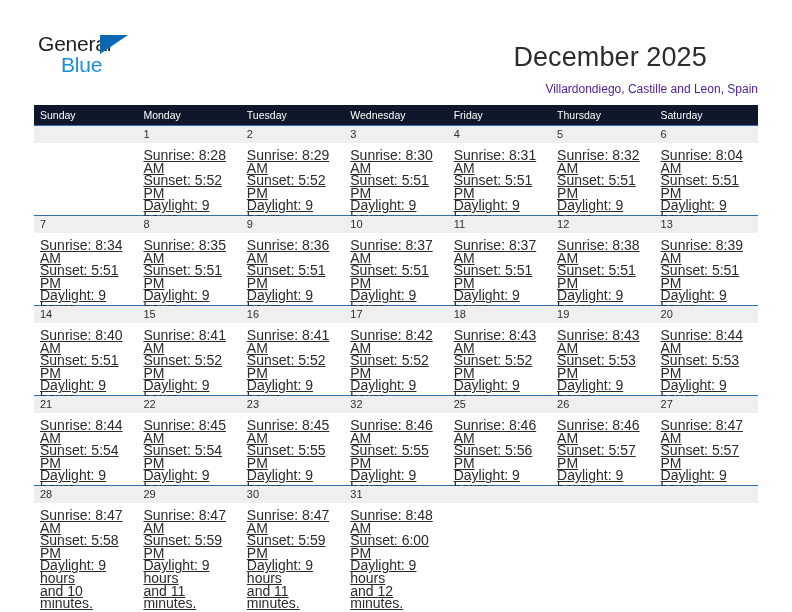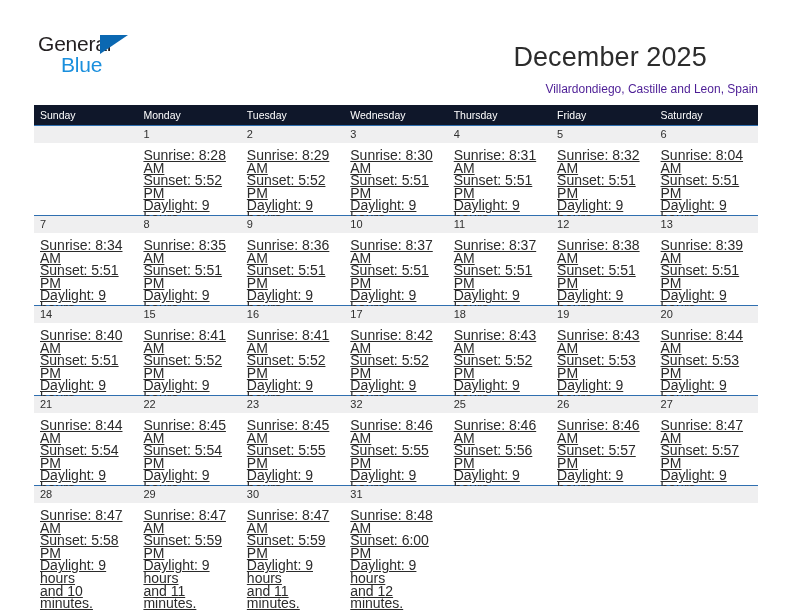--- a/index.html
+++ b/index.html
@@ -122,22 +122,22 @@
 
   </div>
 
   <div class="calendar">
 
     <div class="weekdays">
       <div class="weekday">Sunday</div>
       <div class="weekday">Monday</div>
       <div class="weekday">Tuesday</div>
       <div class="weekday">Wednesday</div>
+      <div class="weekday">Friday</div>
       <div class="weekday">Thursday</div>
-      <div class="weekday">Friday</div>
       <div class="weekday">Saturday</div>
     </div>
 
     <div class="week">
       <div class="day empty">
         <div class="day-num-band"></div>
         <div class="day-info"></div>
       </div>
       <div class="day">
         <div class="day-num-band">1</div>

